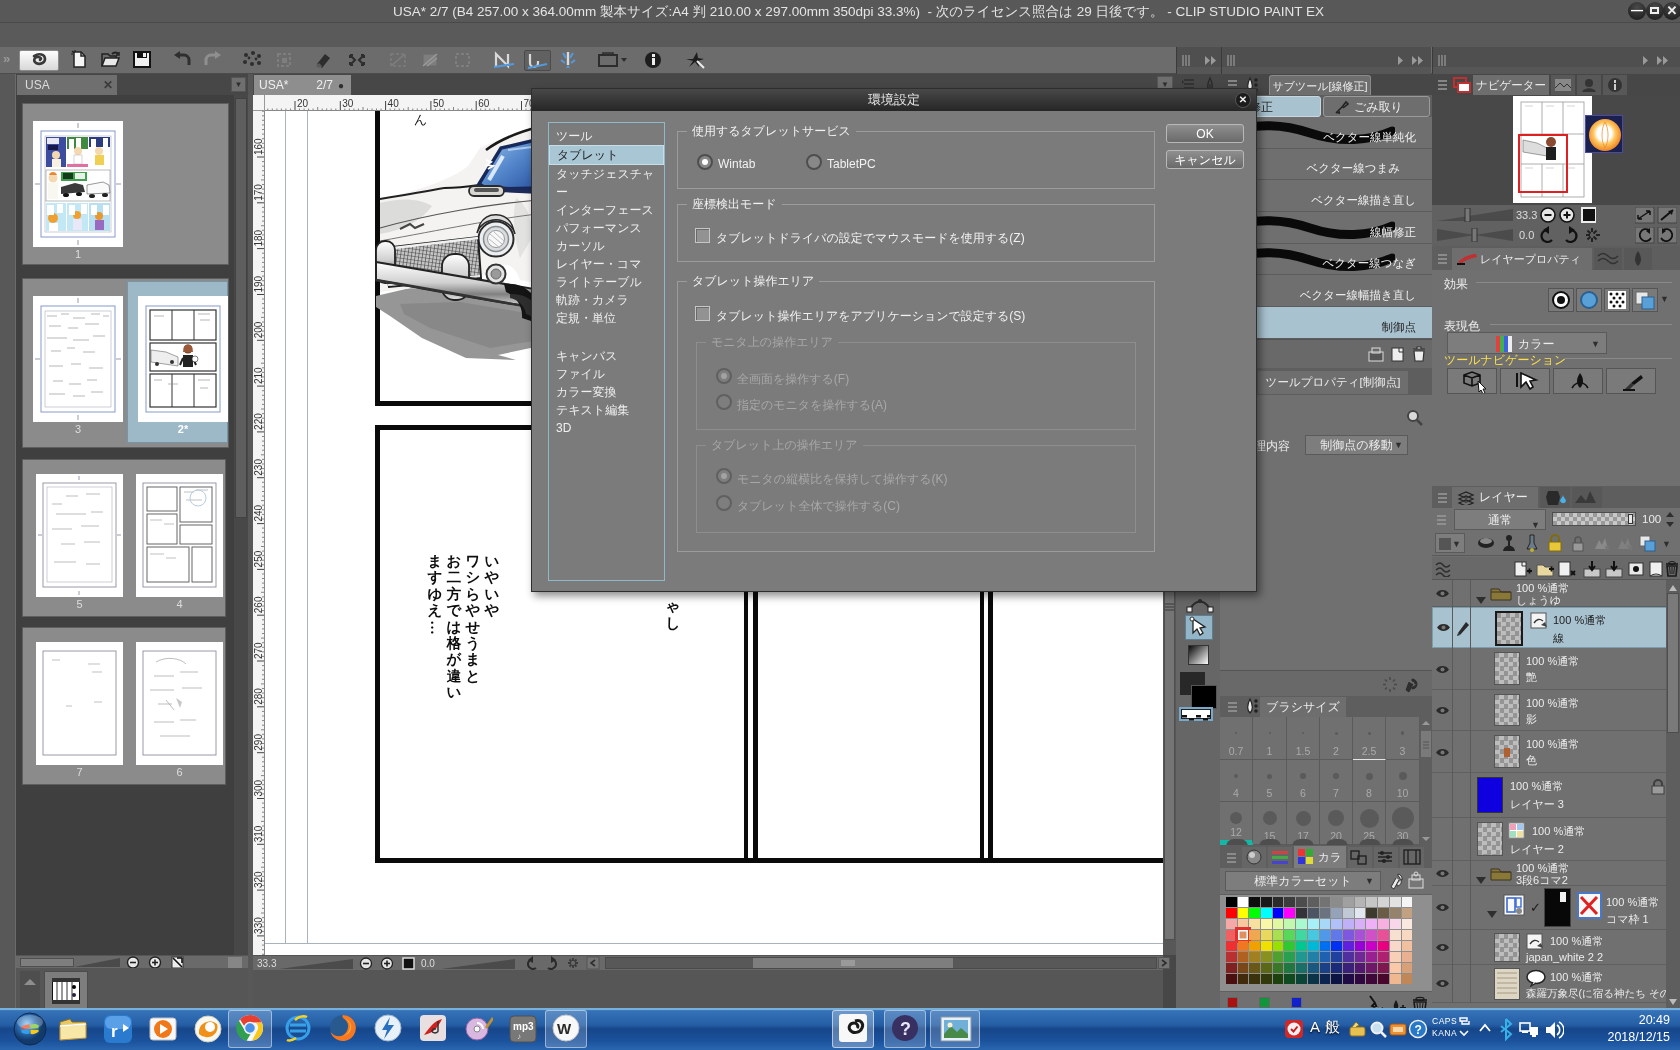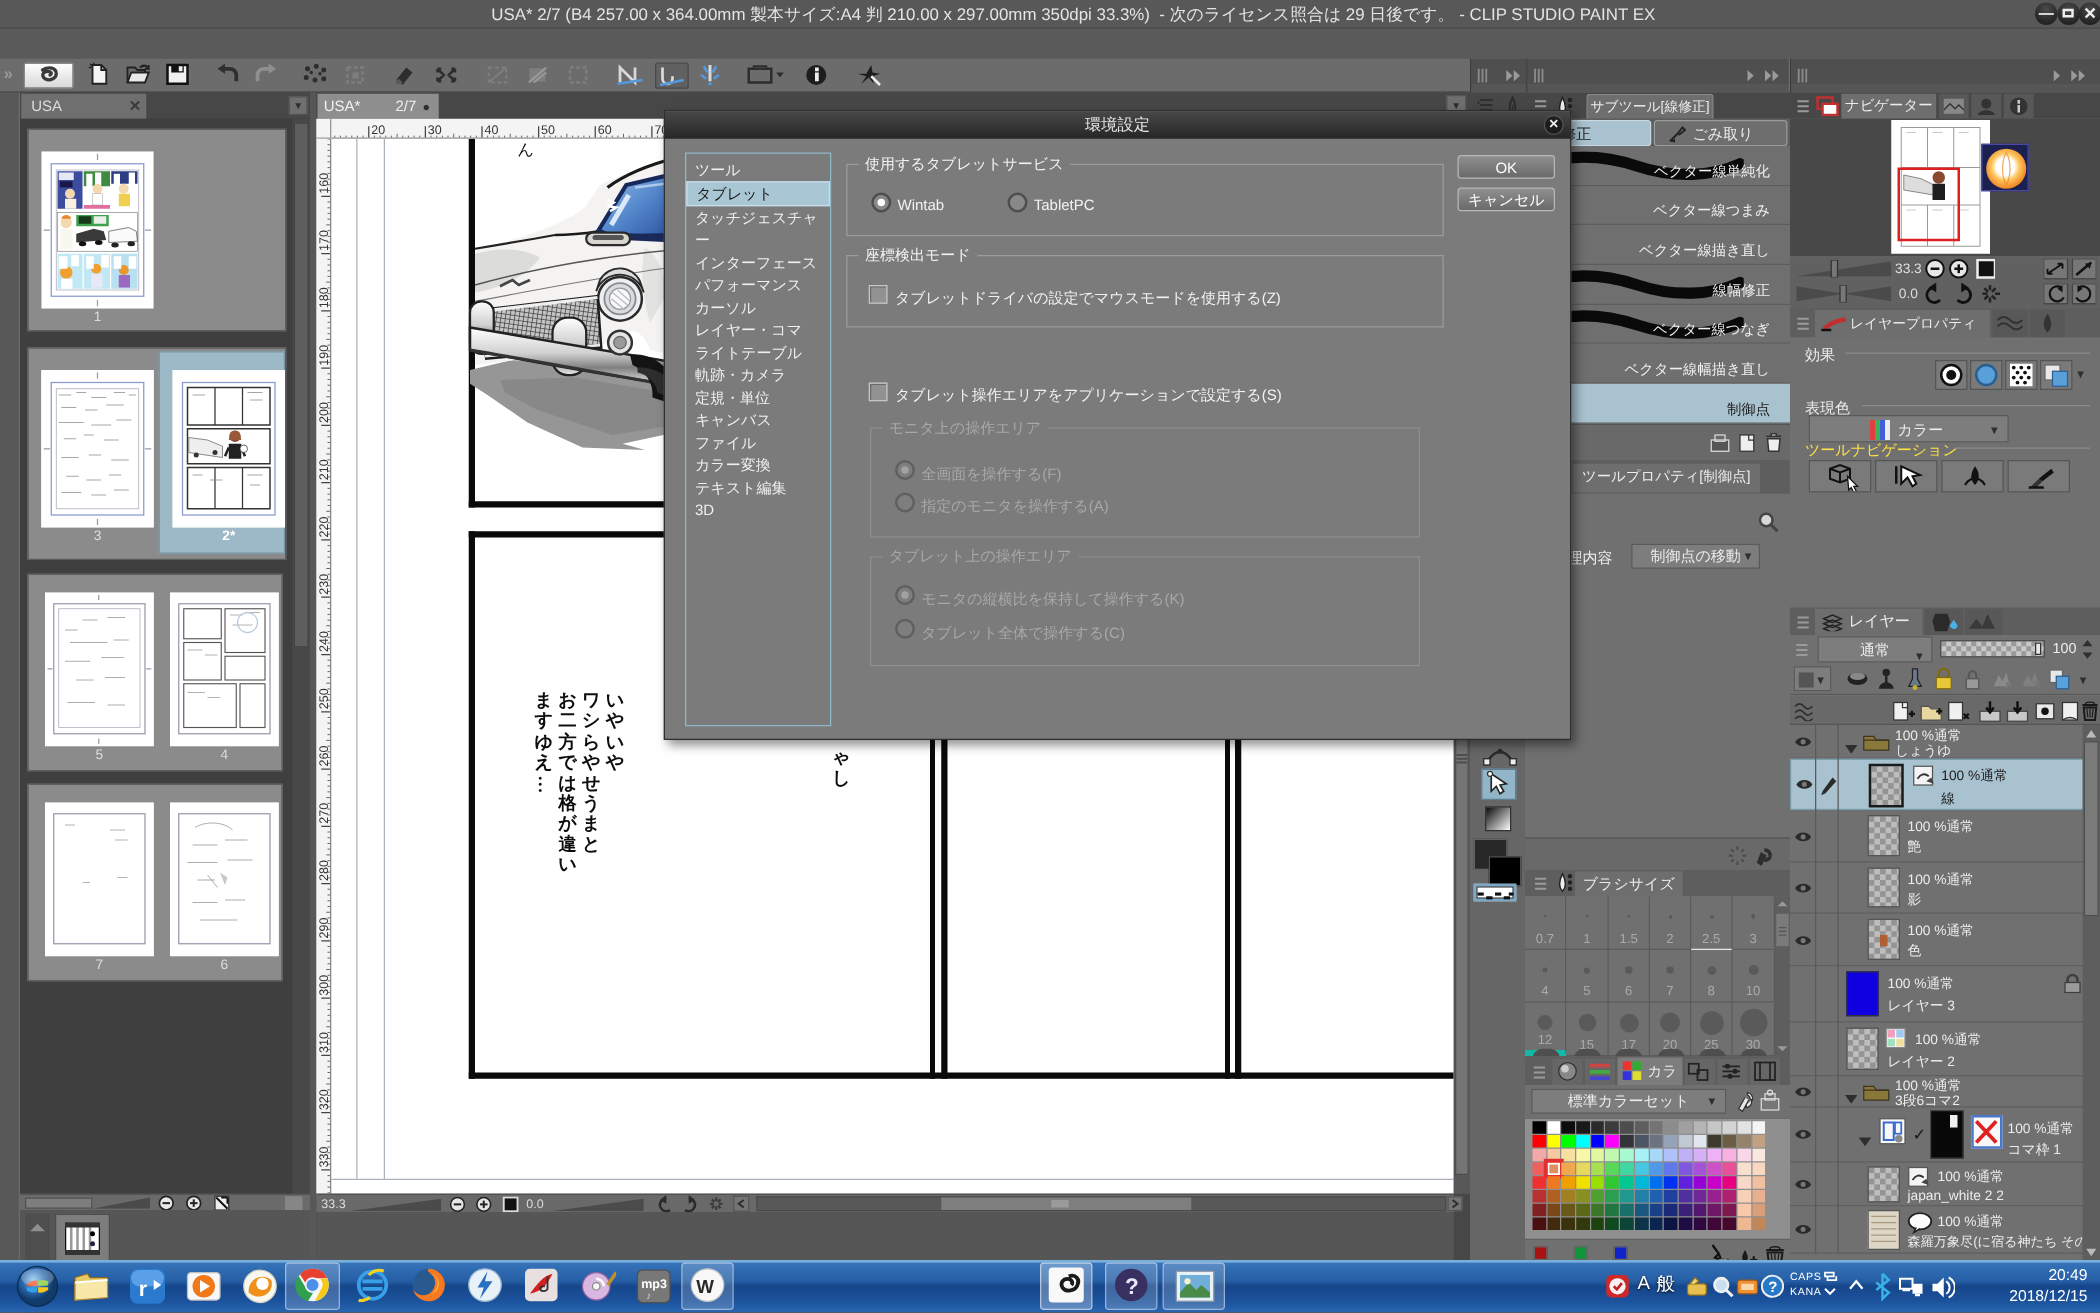--- a/index.html
+++ b/index.html
@@ -1020,21 +1020,21 @@
           </svg><span style="margin-left:30px;">ごみ取り</span></div>
     </div>
     <div class="abs" id="subrows" style="left:0;top:43px;width:212px;height:222px;background:#6f6f6f;overflow:hidden;">
         <div style="position:absolute;left:0;top:0px;width:212px;height:32px;background:#6f6f6f;border-bottom:1px solid #5c5c5c;">
           <svg style="position:absolute;left:0px;top:4px;" width="175" height="24">
             <path d="M0 14 C 30 2 60 2 90 12 C 120 22 150 20 172 10" fill="none" stroke="#0a0a0a" stroke-width="9" stroke-linecap="round"></path>
           </svg>
           <span style="position:absolute;right:16px;bottom:3px;font-size:11.5px;color:#f0f0f0;">ベクター線単純化</span>
         </div>
         <div style="position:absolute;left:0;top:32px;width:212px;height:31px;background:#6f6f6f;border-bottom:1px solid #5c5c5c;">
-          <span style="position:absolute;right:16px;bottom:3px;font-size:11.5px;color:#f0f0f0;">ベクター線つまみ</span>
+          <span style="position:absolute;right:32px;bottom:3px;font-size:11.5px;color:#f0f0f0;">ベクター線つまみ</span>
         </div>
         <div style="position:absolute;left:0;top:63px;width:212px;height:32px;background:#6f6f6f;border-bottom:1px solid #5c5c5c;">
           <span style="position:absolute;right:16px;bottom:3px;font-size:11.5px;color:#f0f0f0;">ベクター線描き直し</span>
         </div>
         <div style="position:absolute;left:0;top:95px;width:212px;height:32px;background:#6f6f6f;border-bottom:1px solid #5c5c5c;">
           <svg style="position:absolute;left:0px;top:4px;" width="175" height="24">
             <path d="M0 14 C 30 2 60 2 90 12 C 120 22 150 20 172 10" fill="none" stroke="#0a0a0a" stroke-width="9" stroke-linecap="round"></path>
           </svg>
           <span style="position:absolute;right:16px;bottom:3px;font-size:11.5px;color:#f0f0f0;">線幅修正</span>
         </div>
@@ -1828,32 +1828,35 @@
         <div style="padding-left:7px;">ツール</div>
         <div style="padding-left:7px;background:#a9c6d4;color:#1c1c1c;border:1px solid #c8dde8;margin:0;">タブレット</div>
         <div style="padding-left:7px;">タッチジェスチャー</div>
         <div style="padding-left:7px;">インターフェース</div>
         <div style="padding-left:7px;">パフォーマンス</div>
         <div style="padding-left:7px;">カーソル</div>
         <div style="padding-left:7px;">レイヤー・コマ</div>
         <div style="padding-left:7px;">ライトテーブル</div>
         <div style="padding-left:7px;">軌跡・カメラ</div>
         <div style="padding-left:7px;">定規・単位</div>
-        <div style="padding-left:7px;">キャンバス</div>
+        <div style="padding-left:7px;margin-top:20px;">キャンバス</div>
         <div style="padding-left:7px;">ファイル</div>
         <div style="padding-left:7px;">カラー変換</div>
         <div style="padding-left:7px;">テキスト編集</div>
         <div style="padding-left:7px;">3D</div>
       </div>
     </div>
     <div class="abs grp" style="left:145px;top:42px;width:478px;height:58px;">
         <span>使用するタブレットサービス</span>
       </div>
     <div class="abs grp" style="left:145px;top:115px;width:478px;height:58px;">
         <span>座標検出モード</span>
+      </div>
+    <div class="abs grp" style="left:145px;top:192px;width:478px;height:271px;">
+        <span>タブレット操作エリア</span>
       </div>
     <div class="abs grp" style="left:164px;top:253px;width:440px;height:88px;border-color:#8e8e8e;">
         <span style="color:#a8a8a8;">モニタ上の操作エリア</span>
       </div>
     <div class="abs grp" style="left:164px;top:356px;width:440px;height:88px;border-color:#8e8e8e;">
         <span style="color:#a8a8a8;">タブレット上の操作エリア</span>
       </div>
     <div class="abs radio on" style="left:165px;top:65px;"></div>
       <div class="abs dlbl" style="left:186px;top:68px;">Wintab</div>
     <div class="abs radio" style="left:274px;top:65px;"></div>

